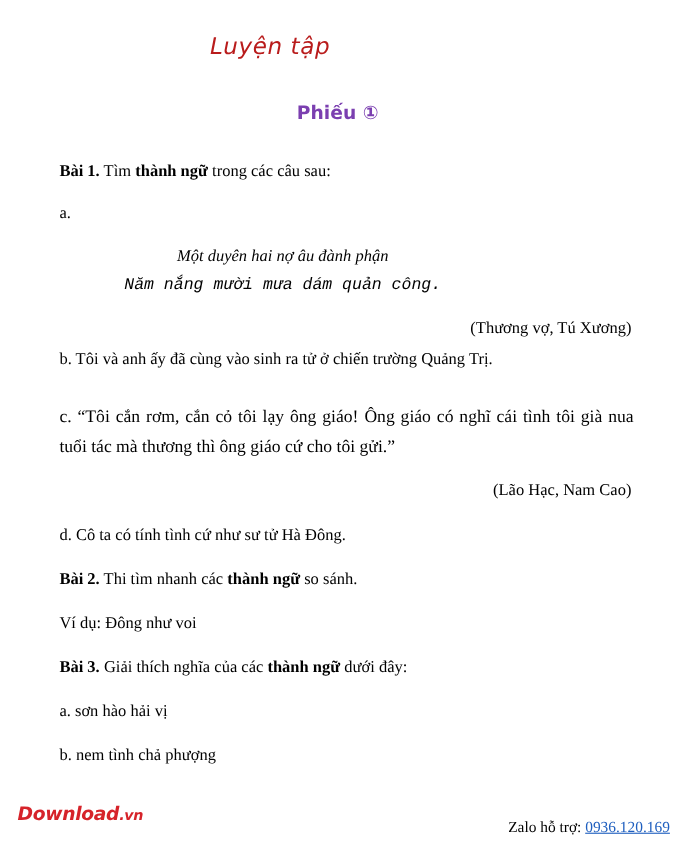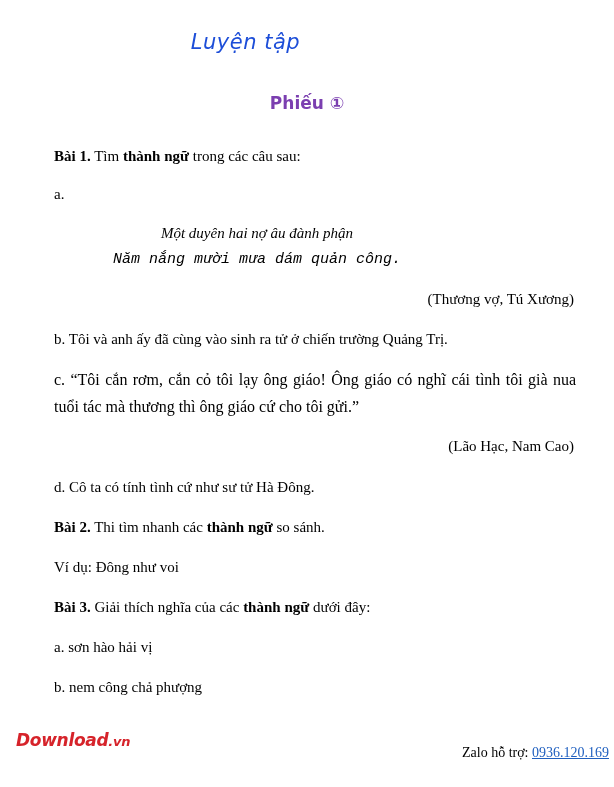--- a/index.html
+++ b/index.html
@@ -17,21 +17,21 @@
   }
   .title {
     position: absolute;
     left: 0;
     width: 491px;
     top: 30px;
     text-align: center;
     font-family: "DejaVu Sans", sans-serif;
     font-style: italic;
     font-size: 21px;
-    color: #1d4ed8;
+    color: #b91c1c;
     letter-spacing: 0.5px;
   }
   .subtitle {
     position: absolute;
     left: 0;
     width: 614px;
     top: 93px;
     text-align: center;
     font-family: "DejaVu Sans", sans-serif;
     font-weight: bold;
@@ -109,40 +109,40 @@
   <b>Bài 1.</b><span> Tìm </span><b>thành ngữ</b><span> trong các câu sau:</span>
 </div>
 
 <div class="line" style="top:184px;">a.</div>
 
 <div class="poem" style="top:223px;">Một duyên hai nợ âu đành phận</div>
 <div class="poem" style="top:250px;font-family:Liberation Mono, monospace;">Năm nắng mười mưa dám quản công.</div>
 
 <div class="right" style="top:289px;">(Thương vợ, Tú Xương)</div>
 
-<div class="line" style="top:329px;">b. Tôi và anh ấy đã cùng vào sinh ra tử ở chiến trường Quảng Trị.</div>
+<div class="line" style="top:317px;">b. Tôi và anh ấy đã cùng vào sinh ra tử ở chiến trường Quảng Trị.</div>
 
 <div class="para" style="top:366px;">c. “Tôi cắn rơm, cắn cỏ tôi lạy ông giáo! Ông giáo có nghĩ cái tình tôi già nua tuổi tác mà thương thì ông giáo cứ cho tôi gửi.”</div>
 
 <div class="right" style="top:436px;">(Lão Hạc, Nam Cao)</div>
 
 <div class="line" style="top:477px;">d. Cô ta có tính tình cứ như sư tử Hà Đông.</div>
 
 <div class="line" style="top:517px;">
   <b>Bài 2.</b><span> Thi tìm nhanh các </span><b>thành ngữ</b><span> so sánh.</span>
 </div>
 
 <div class="line" style="top:557px;">Ví dụ: Đông như voi</div>
 
 <div class="line" style="top:597px;">
   <b>Bài 3.</b><span> Giải thích nghĩa của các </span><b>thành ngữ</b><span> dưới đây:</span>
 </div>
 
 <div class="line" style="top:637px;">a. sơn hào hải vị</div>
-<div class="line" style="top:677px;">b. nem công chả phượng</div>
+<div class="line" style="top:677px;">b. nem tình chả phượng</div>
 
 <div class="logo">
   <span>Download</span><span class="tld">.vn</span>
 </div>
 
 <div class="support">
   <span>Zalo hỗ trợ: </span><a>0936.120.169</a>
 </div>
 
 </body></html>

